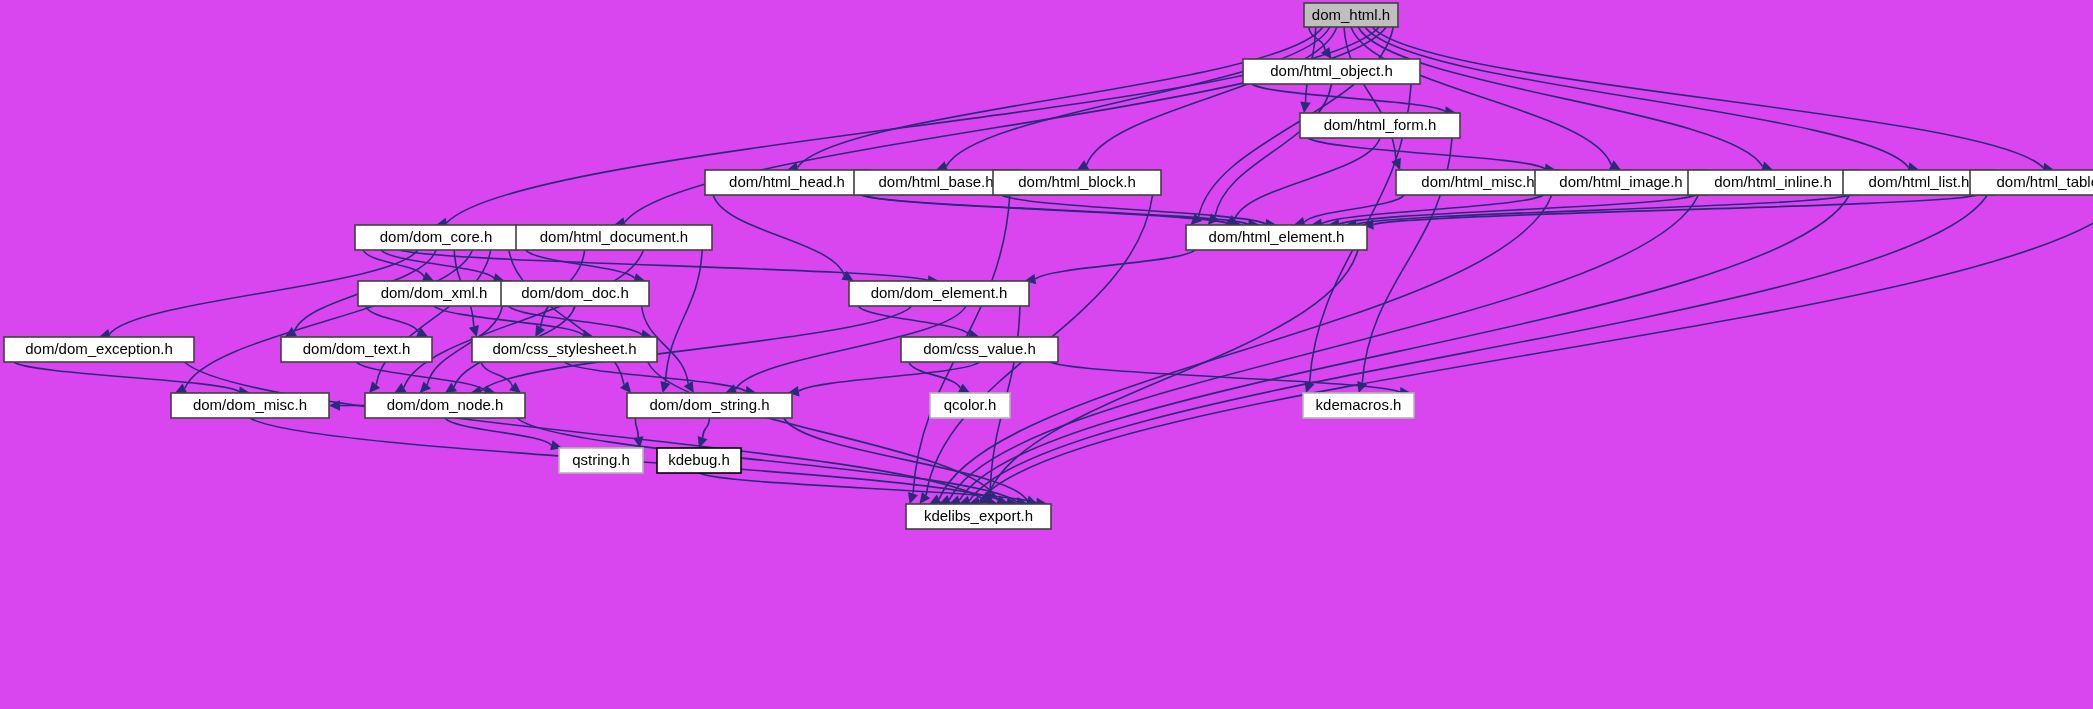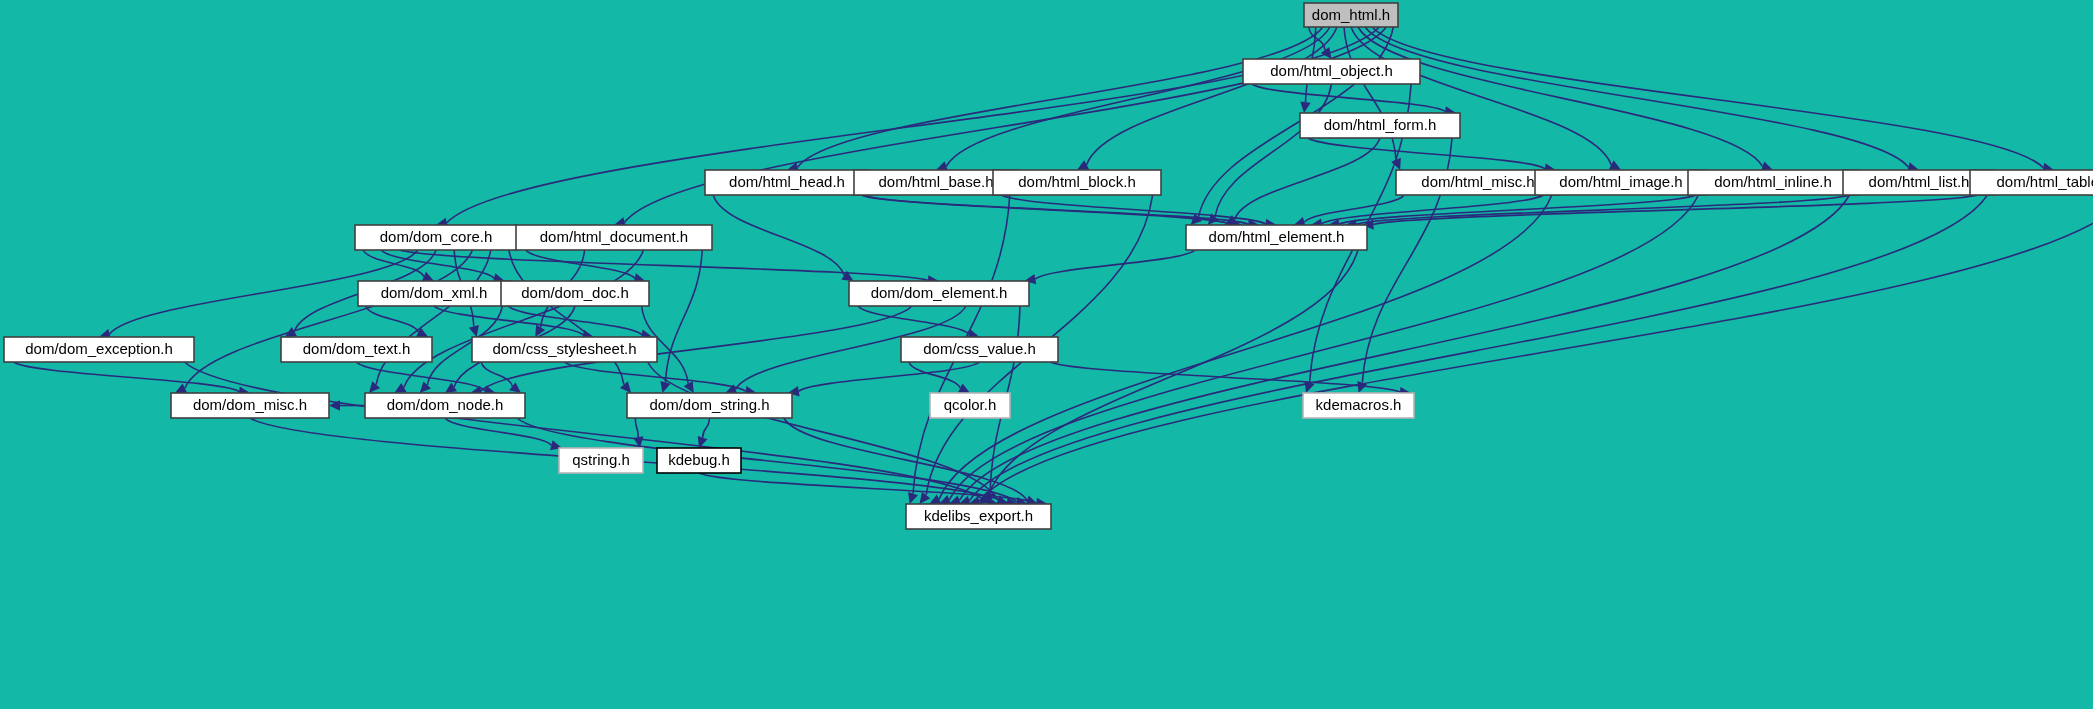--- a/index.html
+++ b/index.html
@@ -10,21 +10,21 @@
   body {
     width: 2093px;
     height: 709px;
     font-family: "Liberation Sans", sans-serif;
     overflow: hidden;
   }
   #graph-root {
     position: relative;
     width: 2093px;
     height: 709px;
-    background: #14b8a6;
+    background: #d946ef;
   }
   svg#dep-graph {
     display: block;
     width: 2093px;
     height: 709px;
   }
   .edge-path {
     fill: none;
     stroke: #2a2a7c;
     stroke-width: 1.6;

